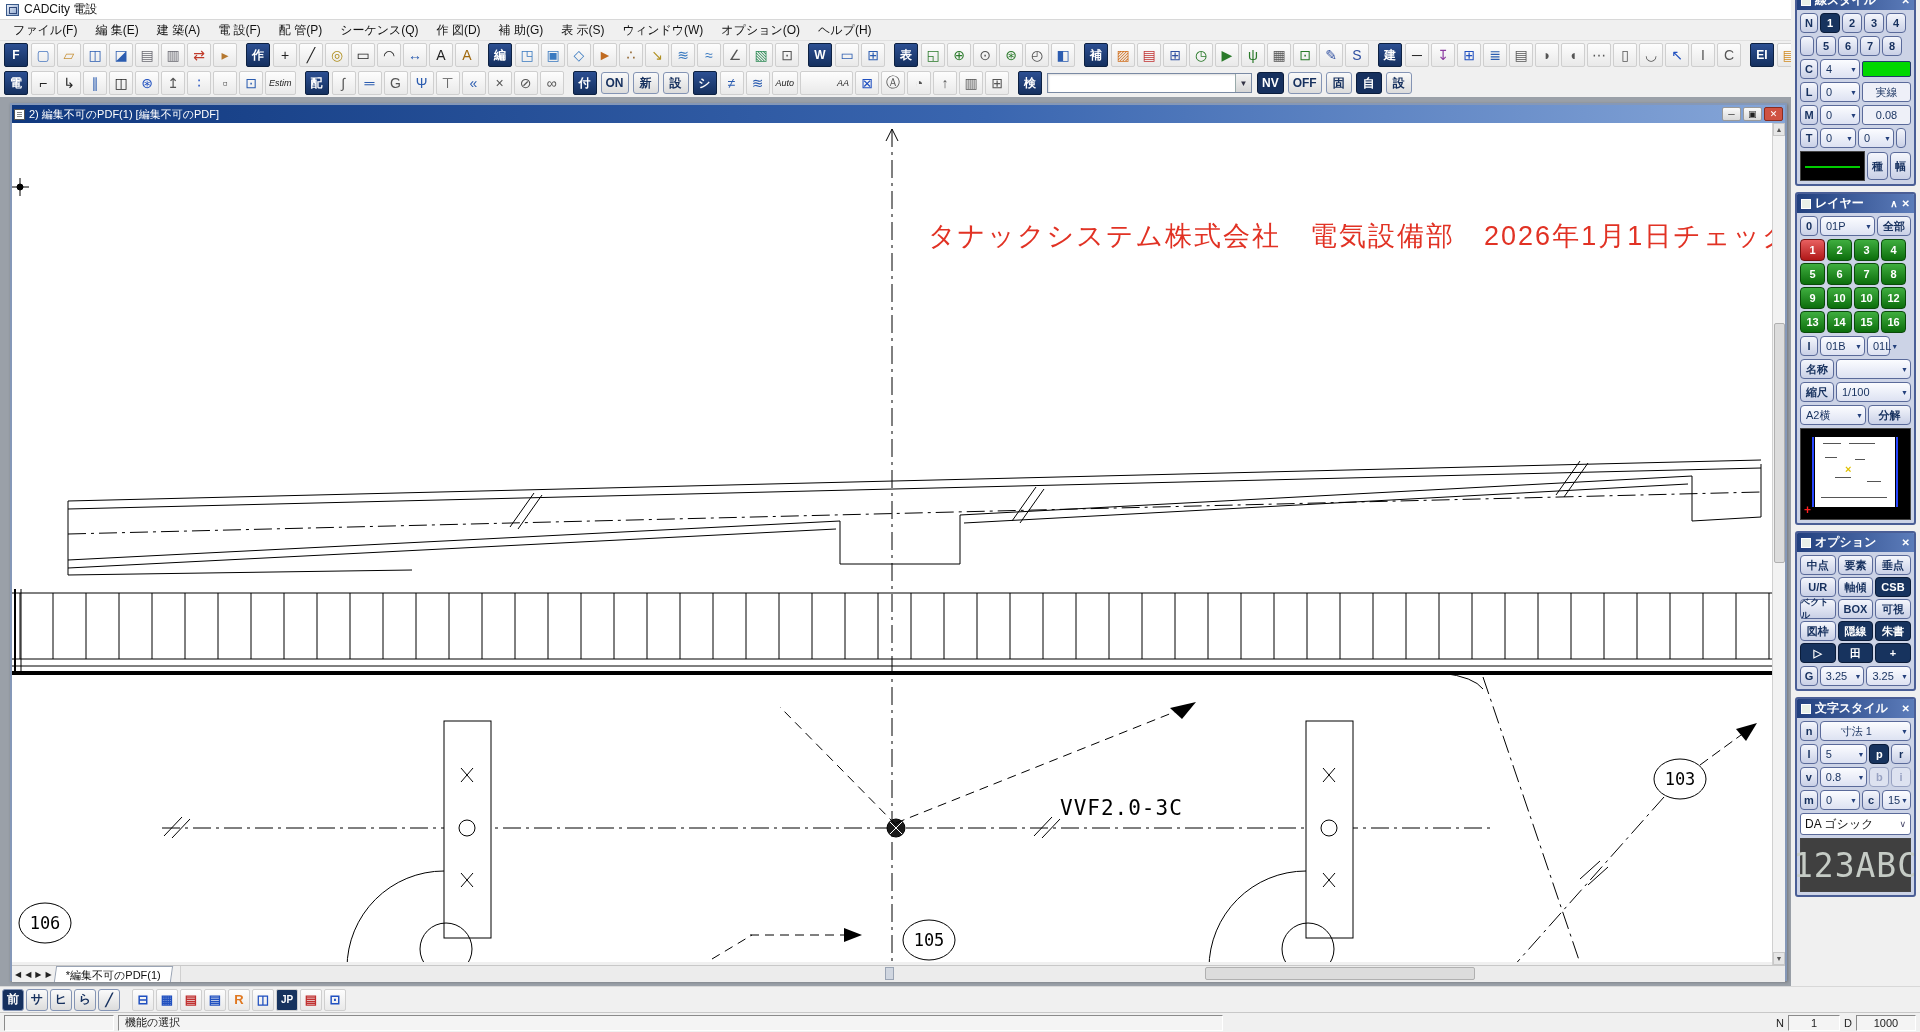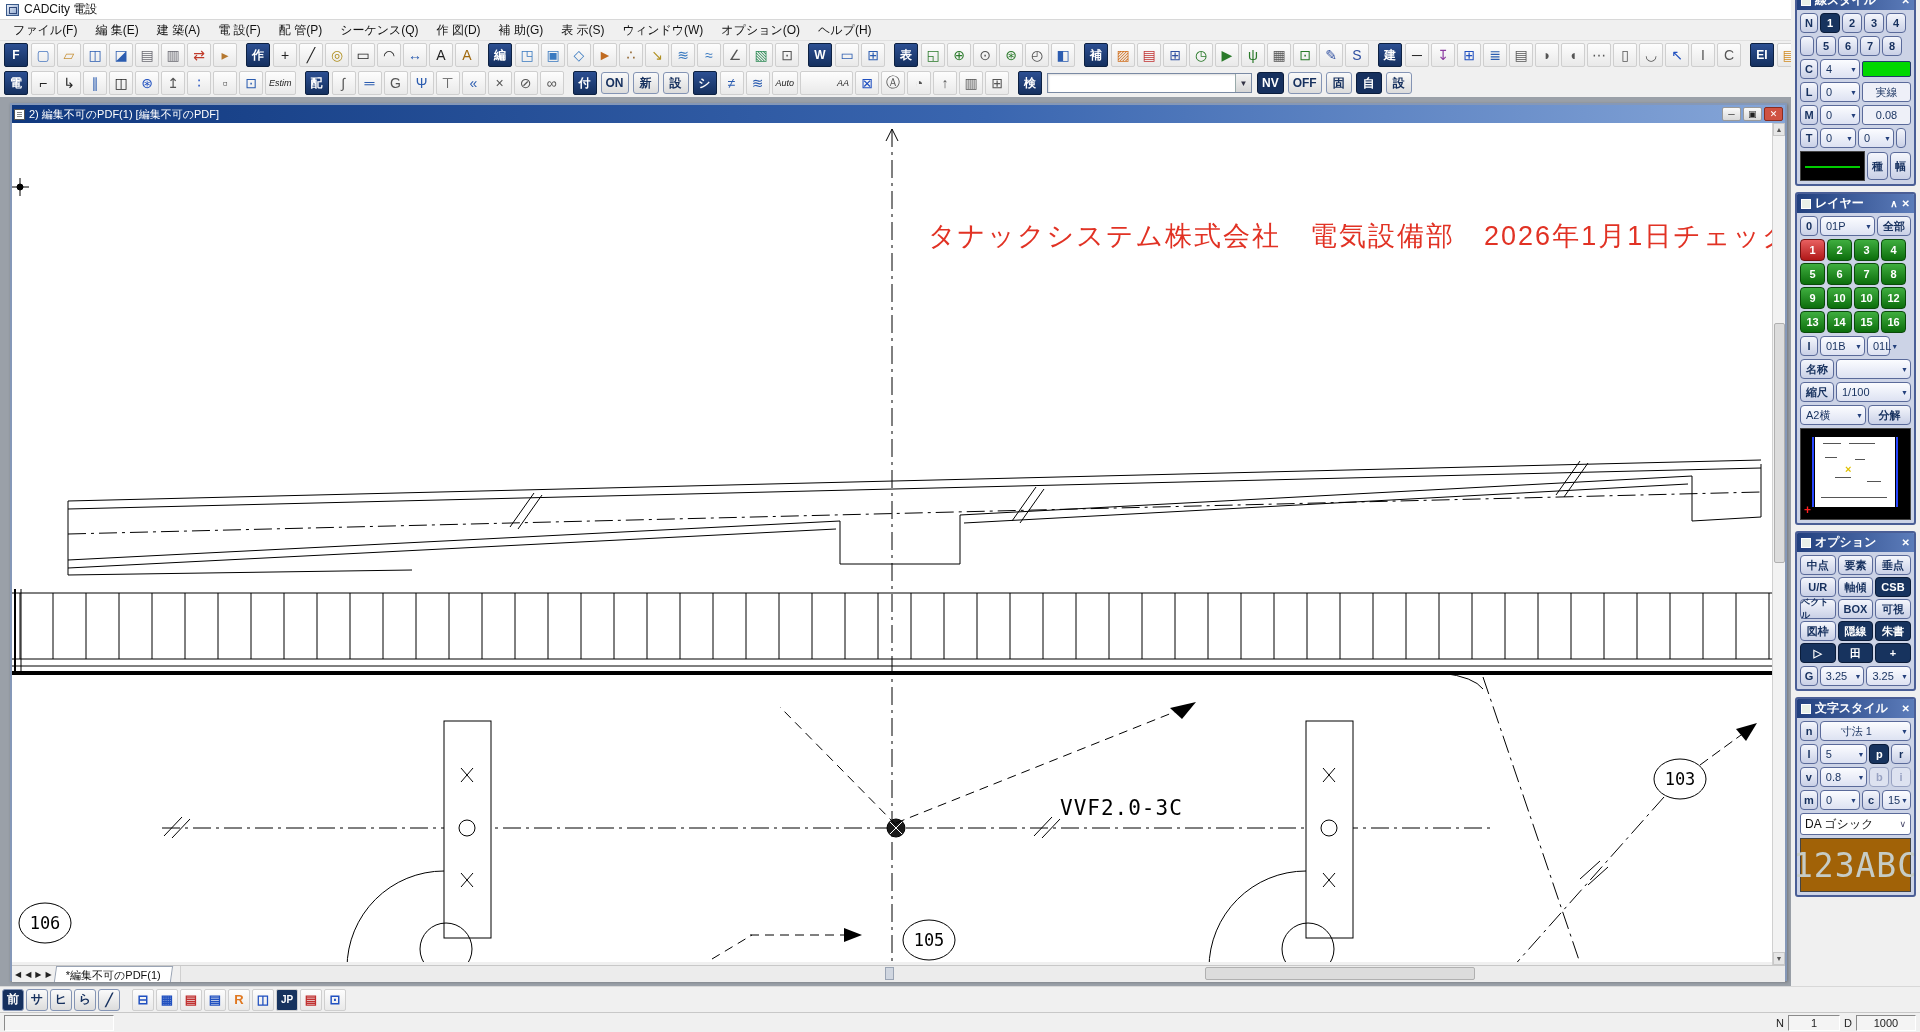--- a/index.html
+++ b/index.html
@@ -95,21 +95,21 @@
   .edge-l{left:-3px;} .edge-r{right:-3px;}
   .lay-cross { position:absolute; left:3px; bottom:2px; color:#ff2020; font-size:12px; font-weight:bold;}
   .lay-x { position:absolute; left:44px; top:34px; color:#e0c000; font-size:11px; font-weight:bold;}
   .speck { position:absolute; background:#555; height:1px; }
   .mode-grid { display:flex; flex-wrap:wrap; gap:2px; }
   .mode-grid .pbtn { width:35.6px; }
   .mode-grid .pbtn.small { font-size:9px; }
   .fontsel { background:#fff; border:1px solid #5a6a9a; border-radius:3px; height:22px; display:flex; align-items:center;
      padding:0 4px; color:#111; font-size:12px; width:111px;}
   .fontsel .ar{margin-left:auto;color:#446;font-size:9px;}
-  .tpreview { width:111px; height:54px; background:#a16207; border:1px solid #444; display:flex; align-items:center; justify-content:center;
+  .tpreview { width:111px; height:54px; background:#404040; border:1px solid #444; display:flex; align-items:center; justify-content:center;
      color:#c6ccc6; font-family:"DejaVu Sans Mono", monospace; font-size:33px; font-weight:lighter; letter-spacing:1px;}
 
   
   .bottombar { height:26px; background:#f0f0f0; border-top:1px solid #d8d8d8; display:flex; align-items:center; padding-left:2px; gap:2px;}
   .bb-btn { width:22px; height:22px; border:1px solid #8494b4; border-radius:3px; background:linear-gradient(#fafafa,#dcdcdc);
      color:#16305e; font-weight:bold; display:flex; align-items:center; justify-content:center; flex:none;}
   .bb-btn.active { background:#16305e; color:#fff; }
   .bb-icon { width:22px; height:22px; border:1px solid #cfcfcf; border-radius:2px; background:linear-gradient(#fdfdfd,#e9e9e9);
      display:flex; align-items:center; justify-content:center; font-size:13px; font-weight:bold; flex:none;}
   .statusbar { height:20px; background:#f0f0f0; border-top:1px solid #c8c8c8; display:flex; align-items:center; padding:0 4px; gap:4px;}
@@ -739,18 +739,19 @@
     <div class="bb-icon" style="color: rgb(32, 80, 192);">▤</div>
     <div class="bb-icon" style="color: rgb(224, 120, 32);">R</div>
     <div class="bb-icon" style="color: rgb(32, 80, 192);">◫</div>
     <div class="bb-icon" style="color: rgb(255, 255, 255); background: rgb(23, 51, 94); font-size: 10px;">JP</div>
     <div class="bb-icon" style="color: rgb(192, 48, 48);">▤</div>
     <div class="bb-icon" style="color: rgb(32, 80, 192);">⊡</div>
   </div>
 
 <div class="statusbar">
   <div class="sunken sb-left"></div>
+  <div class="sunken sb-msg">機能の選択</div>
   <div style="flex:1"></div>
   <div class="sb-lab">N</div>
   <div class="sunken sb-n">1</div>
   <div class="sb-lab">D</div>
   <div class="sunken sb-d">1000</div>
 </div>
 
 </body></html>

